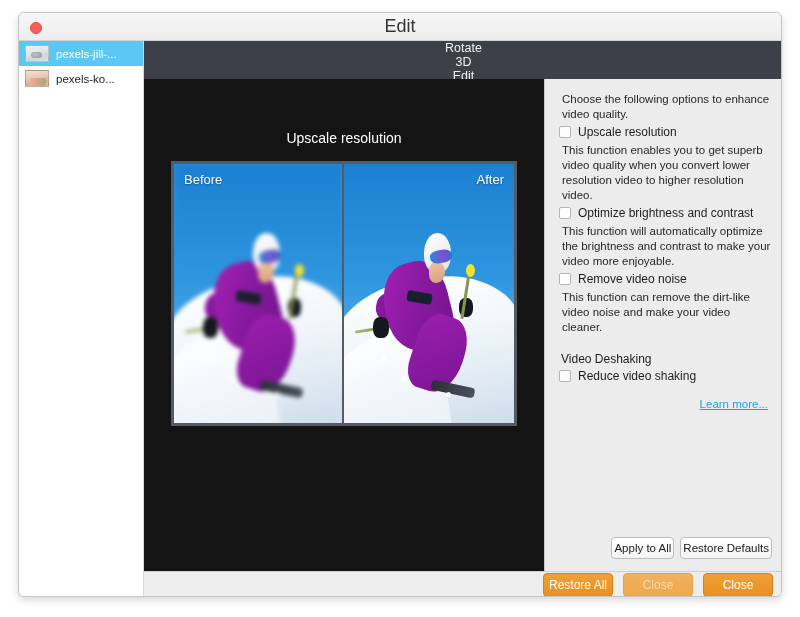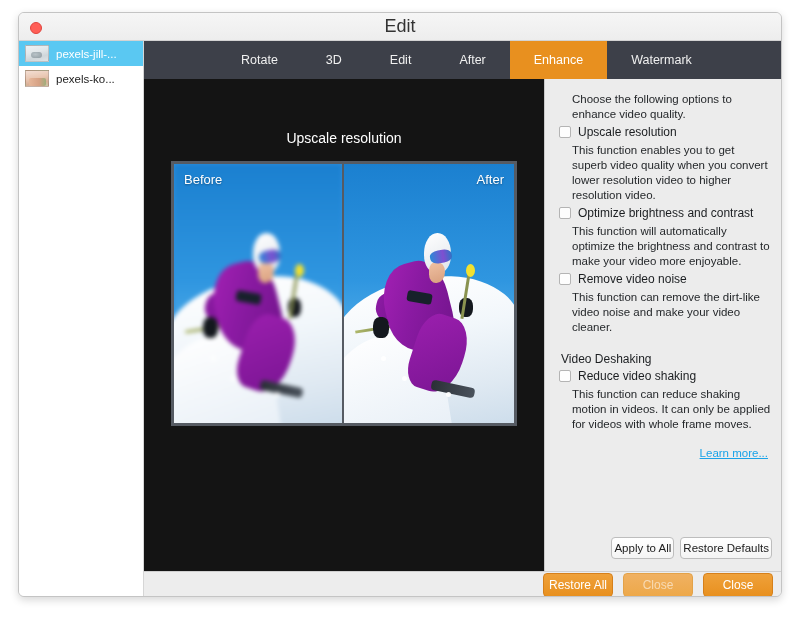--- a/index.html
+++ b/index.html
@@ -78,21 +78,21 @@
     font-size: 11.5px; color: #1c1c1c; white-space: nowrap;
     overflow: hidden; text-overflow: ellipsis;
   }
   .file-item.selected .file-name { color: #ffffff; }
 
   
   .tabbar {
     position: absolute; left: 125px; top: 28px;
     width: 639px; height: 38px;
     background: #3d4049;
-    display: flex; align-items: stretch;
+    display: flex; align-items: stretch; flex-direction: column;
   }
   .tab-spacer { width: 73px; flex: 0 0 auto; }
   .tab {
     display: flex; align-items: center; justify-content: center;
     padding: 0 24px; font-size: 12.5px; color: #f0f0f0;
     white-space: nowrap;
   }
   .tab.active { background: #e8901f; color: #ffffff; }
 
   
@@ -220,21 +220,21 @@
   .panel {
     position: absolute; left: 525px; top: 66px;
     width: 239px; height: 492px;
     background: #ececec;
     border-left: 1px solid #c9c9c9;
     overflow: hidden;
   }
   .panel-inner { padding: 13px 12px 0 13px; }
   .desc {
     font-size: 11.5px; color: #25282b; line-height: 15px;
-    margin: 0 0 3px 14px;
+    margin: 0 0 3px 4px;
   }
   .check-row {
     display: flex; align-items: flex-start; gap: 7px;
     margin: 3px 0 4px 1px;
   }
   .cbox {
     width: 12px; height: 12px; flex: 0 0 auto; margin-top: 1px;
     background: #fdfdfd; border: 1px solid #b4b4b4; border-radius: 2px;
   }
   .clabel { font-size: 12px; color: #1b1e21; line-height: 14px; }
@@ -394,21 +394,20 @@
           <div class="clabel">Remove video noise</div>
         </div>
         <p class="desc">This function can remove the dirt-like video noise and make your video cleaner.</p>
 
         <div class="group-title">Video Deshaking</div>
 
         <div class="check-row">
           <div class="cbox"></div>
           <div class="clabel">Reduce video shaking</div>
         </div>
-        <p class="desc">This function can reduce shaking motion in videos. It can only be applied for videos with whole frame moves.</p>
 
         <div class="learn">
           <a href="#">Learn more...</a>
         </div>
       </div>
 
       <div class="panel-btns">
         <div class="gbtn">Apply to All</div>
         <div class="gbtn">Restore Defaults</div>
       </div>

